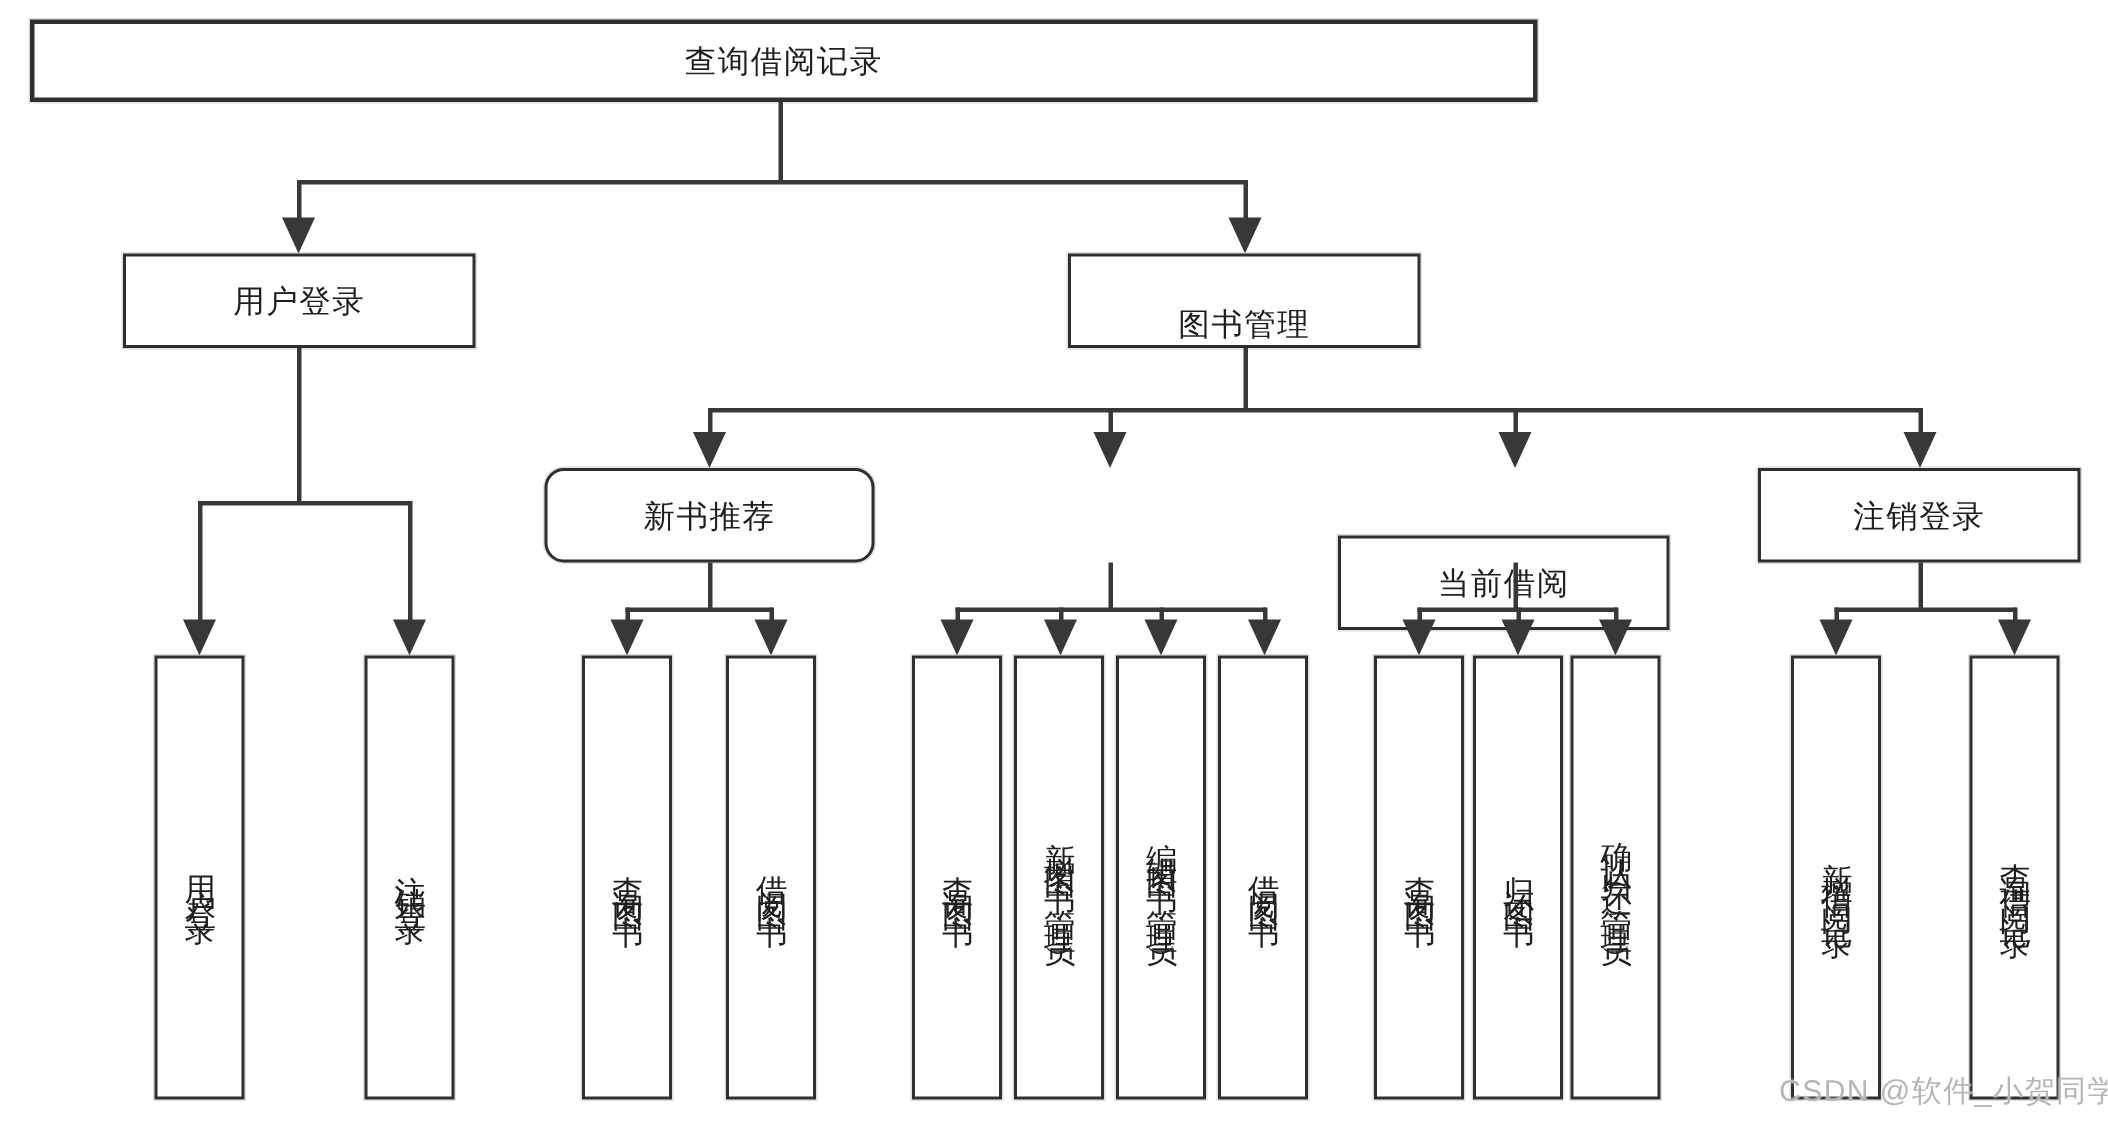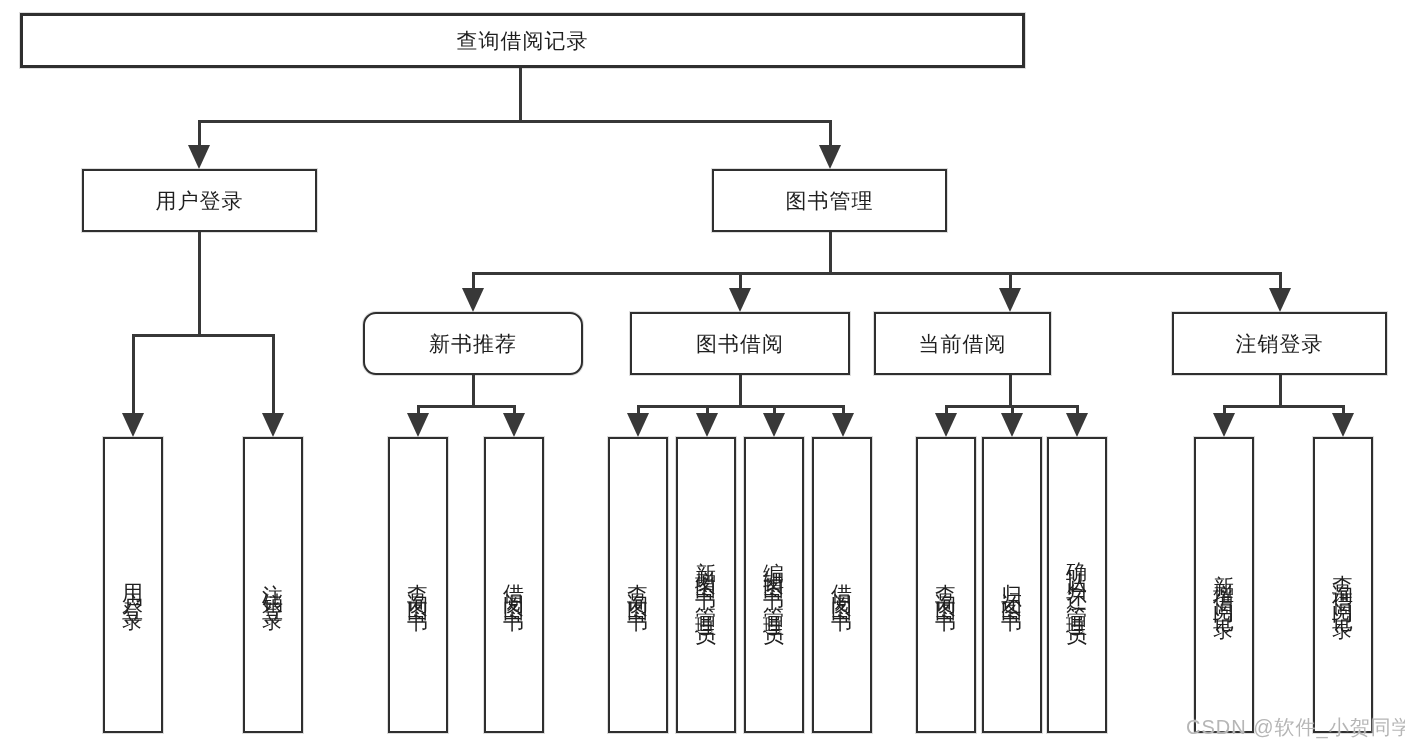--- a/index.html
+++ b/index.html
@@ -78,21 +78,21 @@
   <div class="vline" style="left:519px; top:68px; height:53px;"></div>
   <div class="hline" style="left:198px; top:120px; width:633px;"></div>
   <div class="vline" style="left:198px; top:120px; height:27px;"></div>
   <div class="ahead" style="left:188px; top:145px;"></div>
   <div class="vline" style="left:829px; top:120px; height:27px;"></div>
   <div class="ahead" style="left:819px; top:145px;"></div>
 
   <div class="node lvl2" style="left:82px;">
     <span>用户登录</span>
   </div>
-  <div class="node lvl2" style="left:712px;">
+  <div class="node lvl2" style="left:712px;align-items:flex-end;">
     <span>图书管理</span>
   </div>
 
   <div class="vline" style="left:198px; top:232px; height:103px;"></div>
   <div class="hline" style="left:132px; top:334px; width:142px;"></div>
   <div class="vline" style="left:132px; top:334px; height:81px;"></div>
   <div class="ahead" style="left:122px; top:413px;"></div>
   <div class="vline" style="left:272px; top:334px; height:81px;"></div>
   <div class="ahead" style="left:262px; top:413px;"></div>
 
@@ -103,24 +103,21 @@
   <div class="vline" style="left:739px; top:272px; height:18px;"></div>
   <div class="ahead" style="left:729px; top:288px;"></div>
   <div class="vline" style="left:1009px; top:272px; height:18px;"></div>
   <div class="ahead" style="left:999px; top:288px;"></div>
   <div class="vline" style="left:1279px; top:272px; height:18px;"></div>
   <div class="ahead" style="left:1269px; top:288px;"></div>
 
   <div class="node lvl3" style="left:363px; width:220px;border-radius:13px;">
     <span>新书推荐</span>
   </div>
-  <div class="node lvl3" style="left:630px; width:220px;">
-    <span>图书借阅</span>
-  </div>
-  <div class="node lvl3" style="left:874px; width:177px;">
+  <div class="node lvl3" style="left:892px; width:221px;margin-top:45px;">
     <span>当前借阅</span>
   </div>
   <div class="node lvl3" style="left:1172px; width:215px;">
     <span>注销登录</span>
   </div>
 
   <div class="vline" style="left:472px; top:375px; height:32px;"></div>
   <div class="hline" style="left:417px; top:405px; width:98px;"></div>
   <div class="vline" style="left:417px; top:405px; height:12px;"></div>
   <div class="ahead" style="left:407px; top:413px;"></div>

